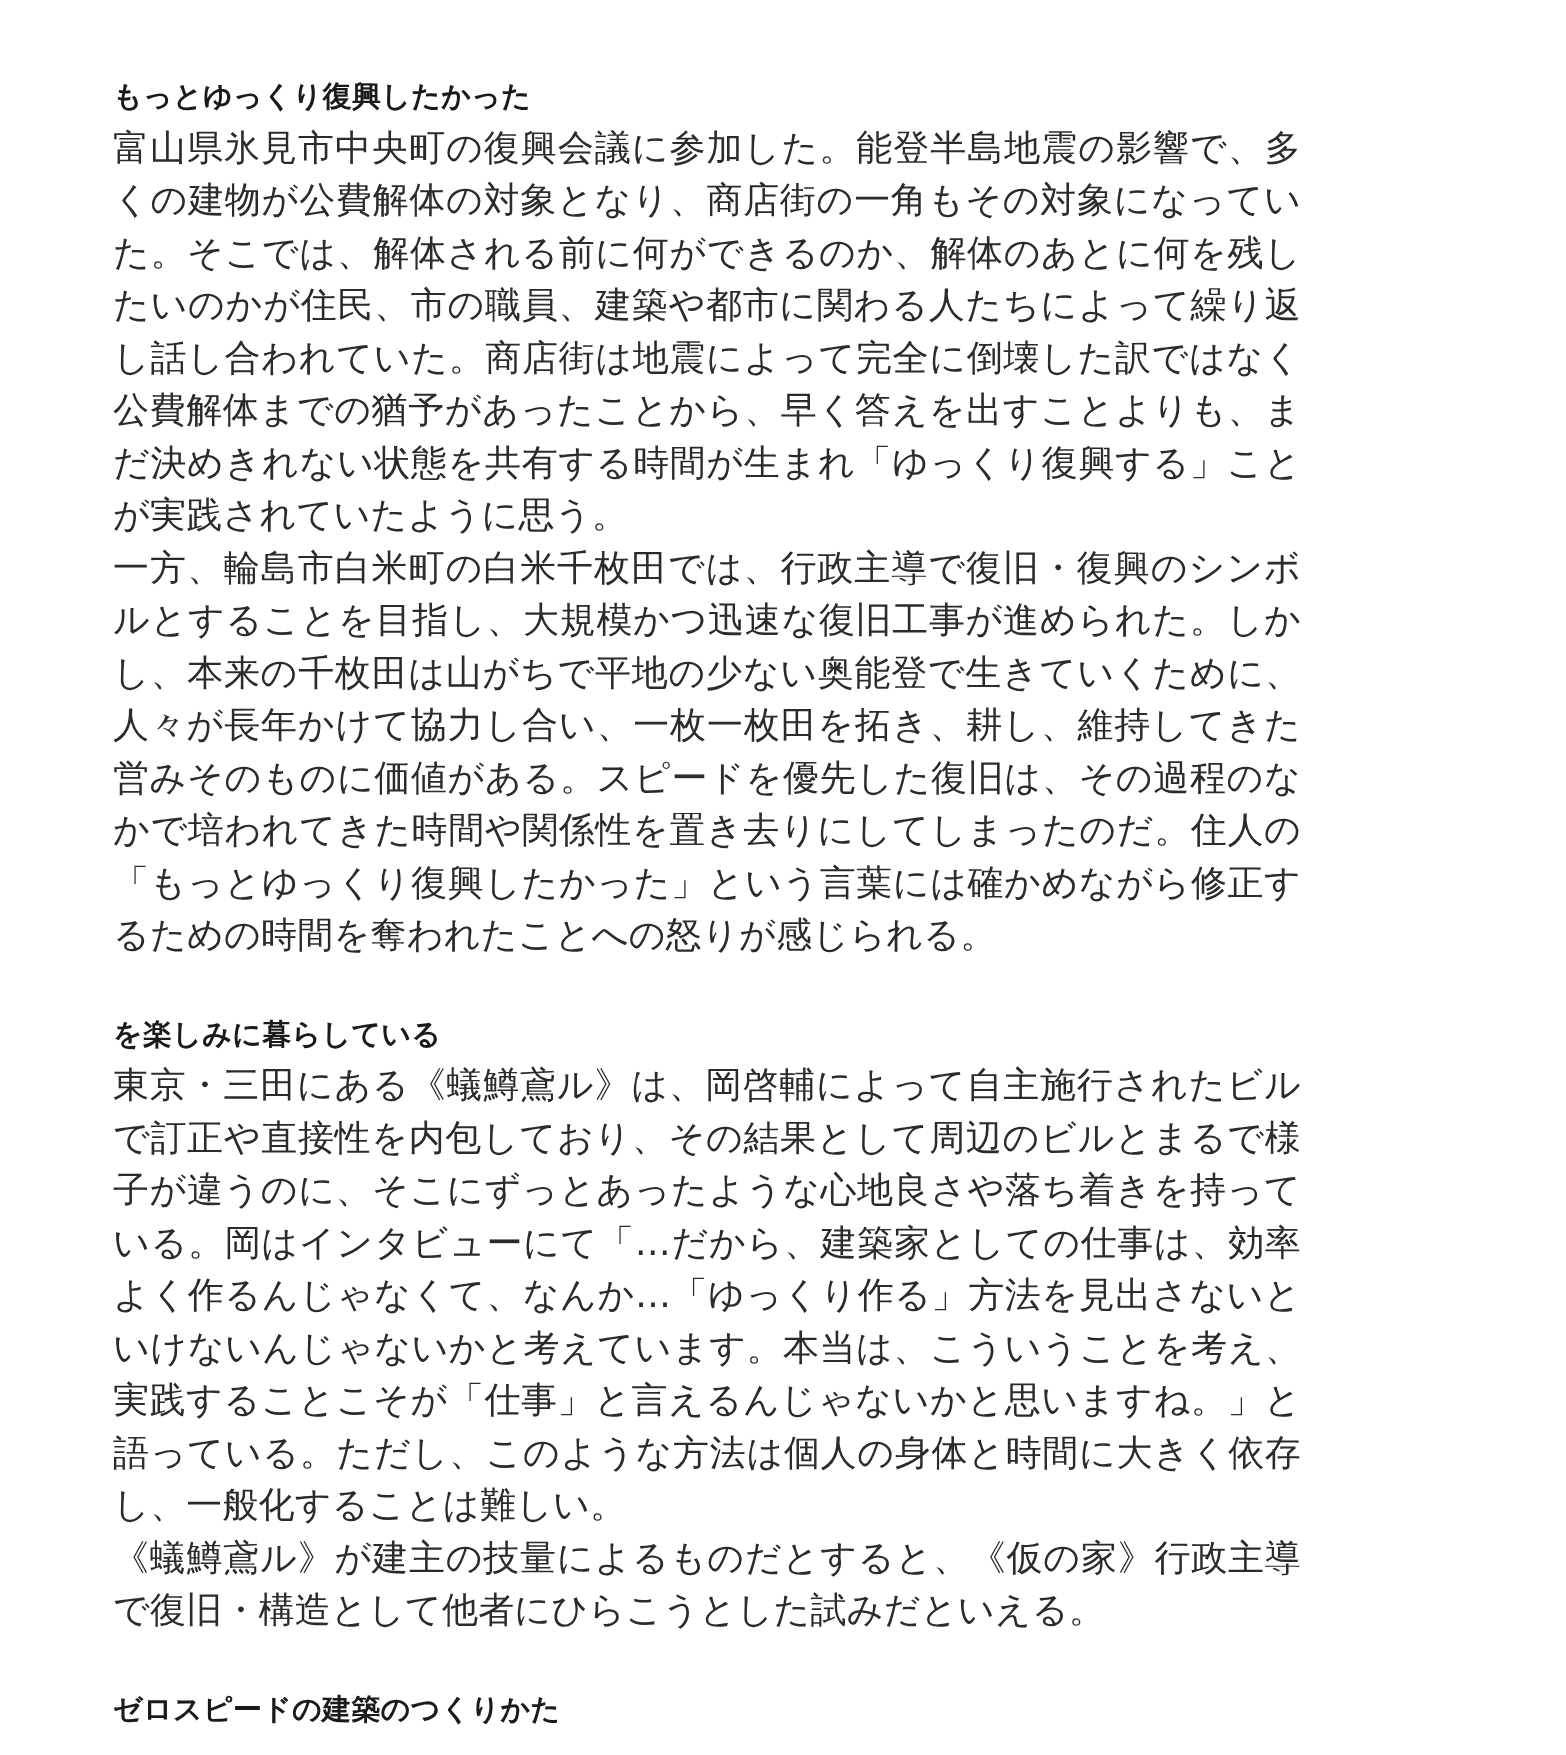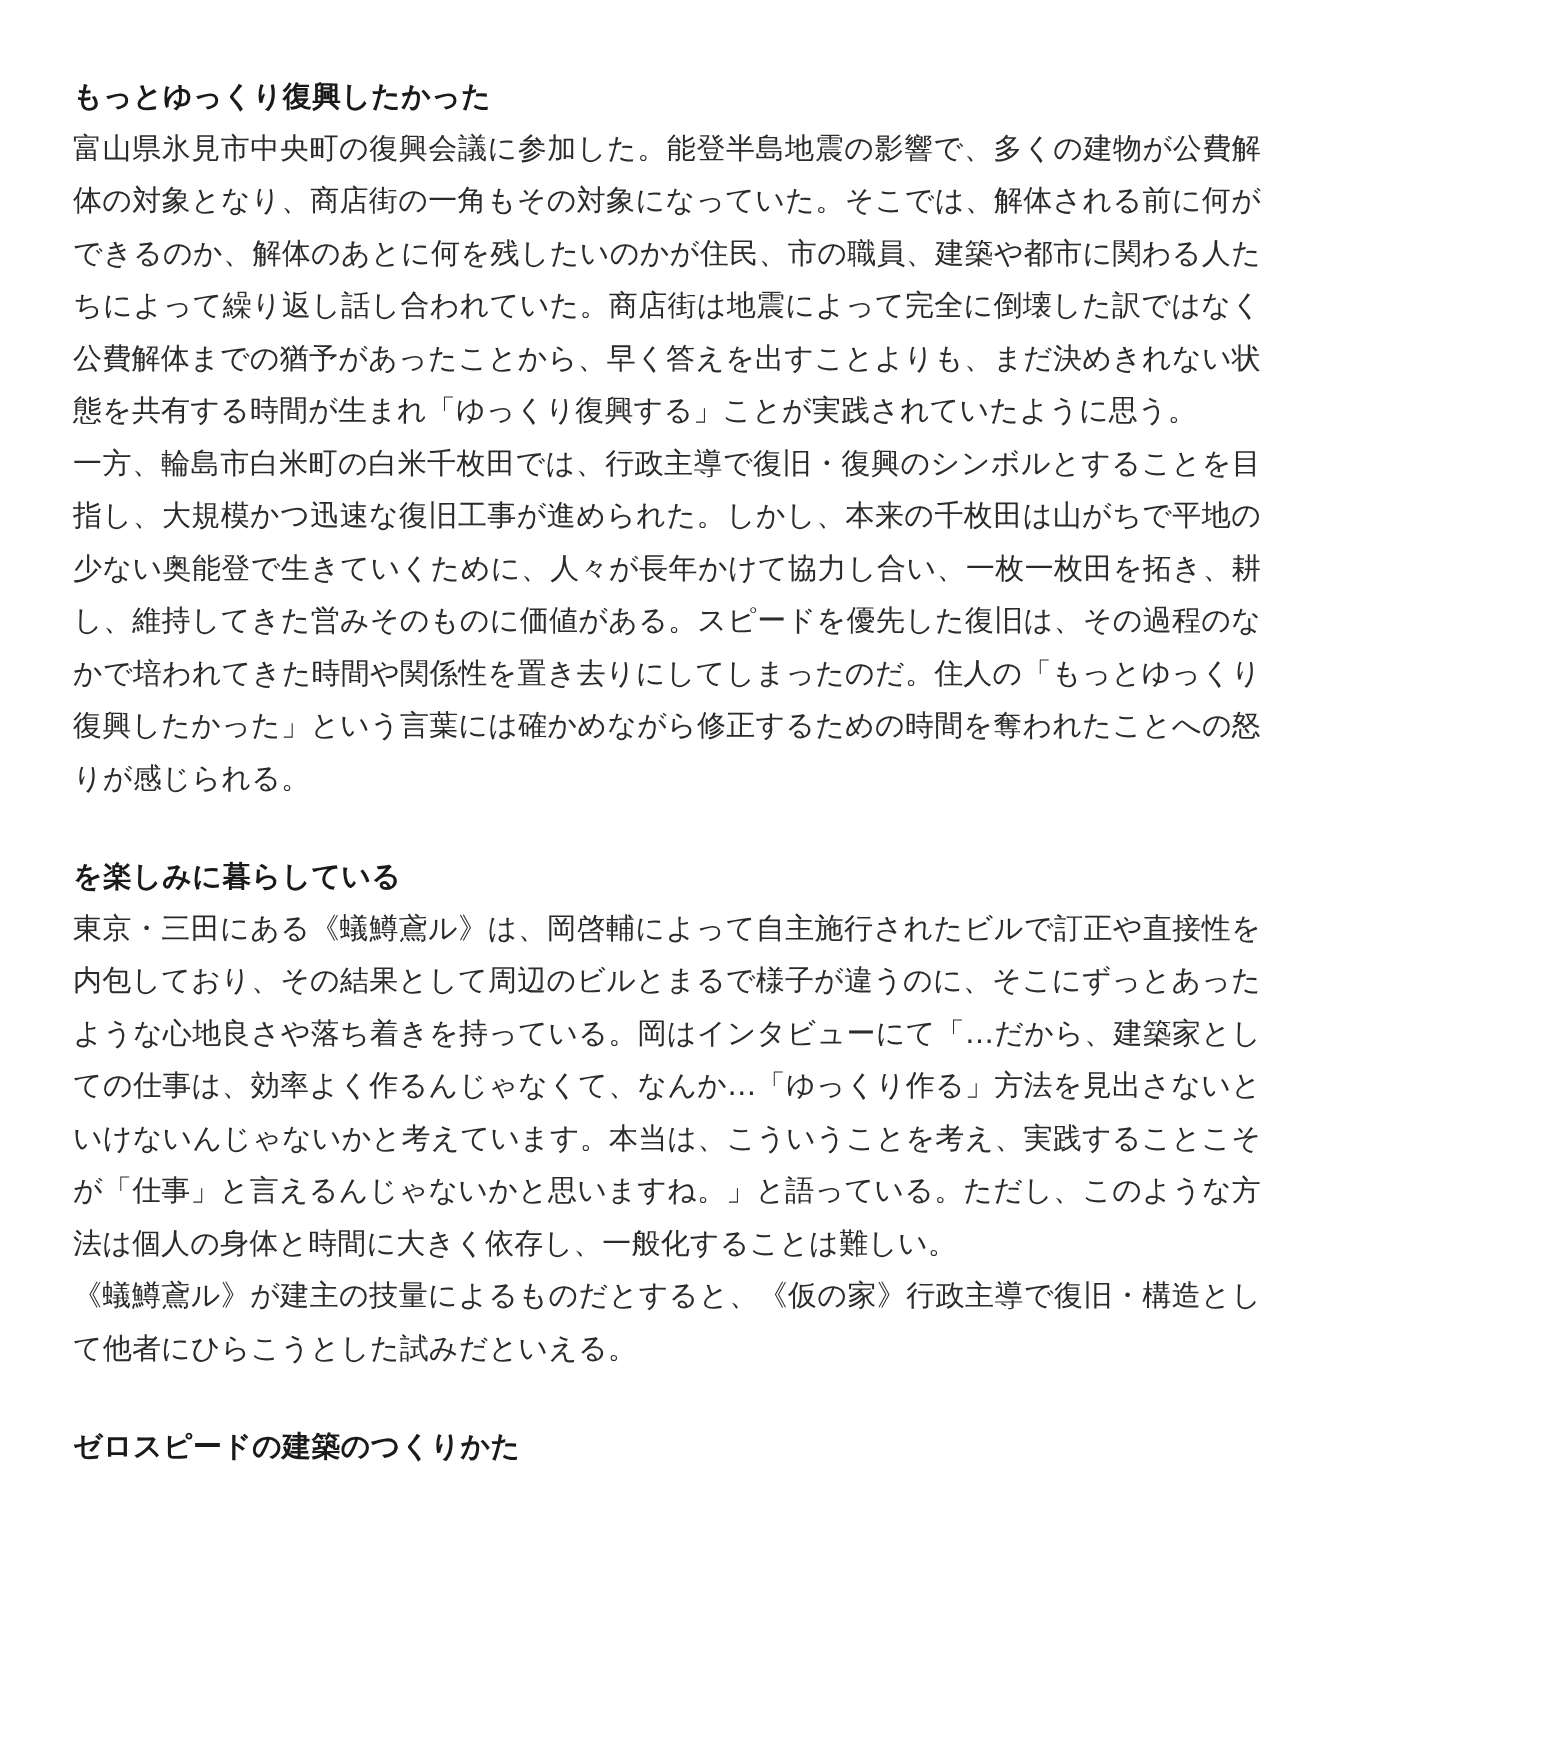--- a/index.html
+++ b/index.html
@@ -13,36 +13,36 @@
     overflow: hidden;
     font-family: "DejaVu Sans", "Liberation Sans", sans-serif;
     color: #231f20;
   }
   #page {
     position: relative;
     width: 1366px;
     height: 1755px;
     background: #ffffff;
     box-sizing: border-box;
-    padding: 78px 265px 0 73px;
+    padding: 78px 265px 0 113px;
   }
   .doc {
     width: 1188px;
   }
   h2.section-heading {
     font-size: 29px;
     line-height: 1.30;
     font-weight: bold;
     margin: 0 0 6px 0;
     letter-spacing: 0.01em;
     color: #1a1a1a;
     font-family: "DejaVu Sans", "Liberation Sans", sans-serif;
   }
   p.body-para {
-    font-size: 29px;
+    font-size: 36px;
     line-height: 52.5px;
     margin: 0;
     text-align: justify;
     text-justify: inter-character;
     font-weight: 400;
     color: #2b2b2b;
     letter-spacing: 0.005em;
     font-family: "DejaVu Sans", "Liberation Sans", sans-serif;
   }
   .section-gap {

